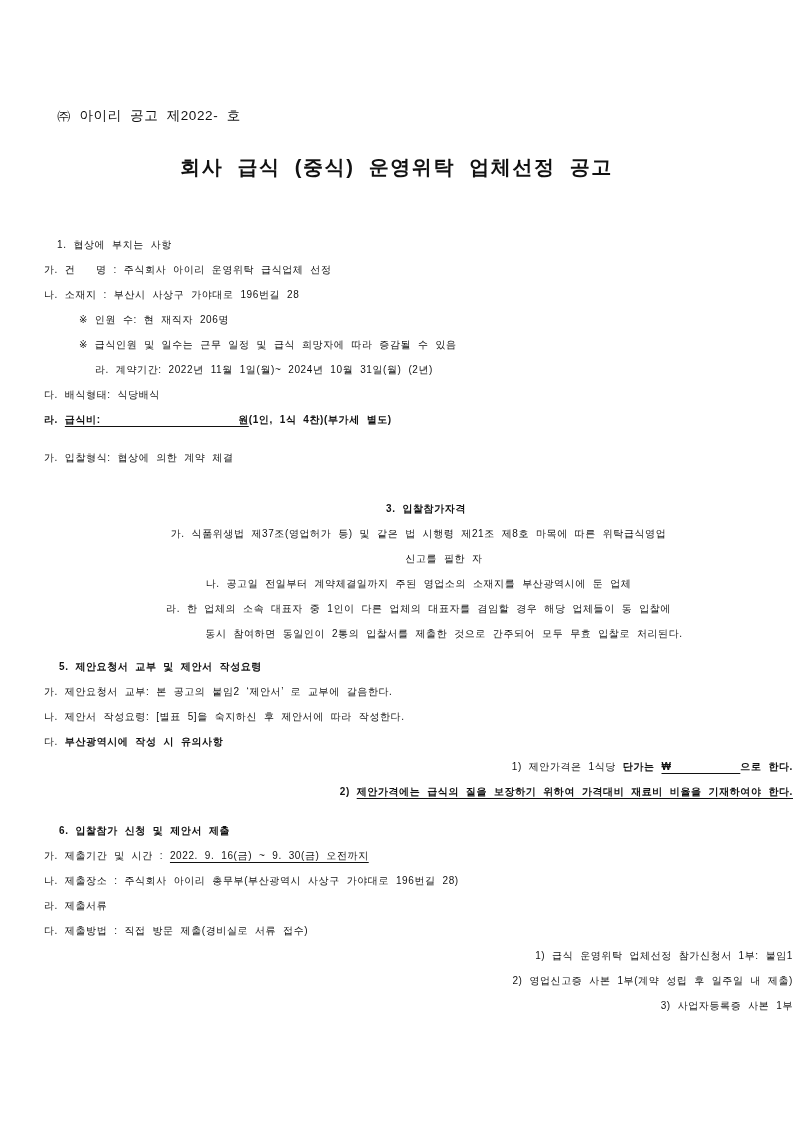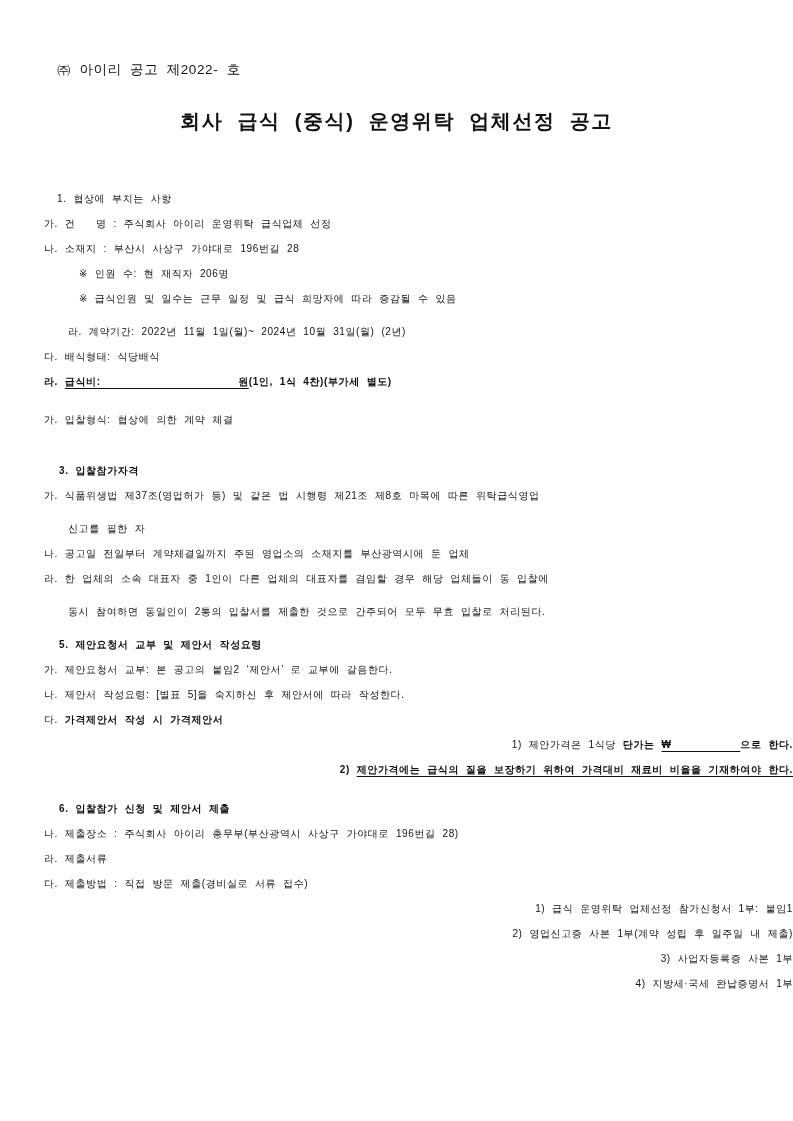--- a/index.html
+++ b/index.html
@@ -7,21 +7,21 @@
   body {
     width:793px; height:1121px;
     font-family:"Liberation Sans","DejaVu Sans",sans-serif;
     color:#111111;
     overflow:hidden;
     position:relative;
   }
   .page { width:793px; height:1121px; background:#ffffff; }
 
   .doc-number {
-    margin-top:60px;
+    margin-top:106px;
     padding-left:57px;
     font-size:13.5px; line-height:20px;
     letter-spacing:0.6px; word-spacing:4px;
   }
   .title {
     margin-top:26px;
     text-align:center;
     font-size:20px; font-weight:bold; line-height:30px;
     letter-spacing:1.6px; word-spacing:7px;
   }
@@ -29,25 +29,25 @@
   .sec .line {
     font-size:10px; line-height:25px;
     letter-spacing:0.6px; word-spacing:3.5px;
     white-space:pre-wrap;
   }
   .heading { padding-left:59px; font-weight:bold; font-size:14.5px; letter-spacing:0.8px; }
   .plainhead { padding-left:57px; }
   .ind1 { padding-left:44px; }
   .ind1b { padding-left:74px;text-align:right; }
   .ind2 { padding-left:79px; }
-  .ind3 { padding-left:68px;margin-top:8px; }
+  .ind3 { padding-left:95px; }
 
   .sec1 { margin-top:50px; }
   .sec2 { margin-top:13px; }
-  .sec3 { margin-top:26px; }
+  .sec3 { margin-top:26px;text-align:center; }
   .sec5 { margin-top:8px; }
   .sec6 { margin-top:14px; }
 
   .bold { font-weight:bold; }
   .big  { font-size:14px; }
   .ul   { text-decoration:underline; text-underline-offset:3px; }
 </style>
 </head>
 <body>
 
@@ -78,29 +78,29 @@
     <div class="line ind3">신고를 필한 자</div>
     <div class="line ind1">나. 공고일 전일부터 계약체결일까지 주된 영업소의 소재지를 부산광역시에 둔 업체</div>
     <div class="line ind1">라. 한 업체의 소속 대표자 중 1인이 다른 업체의 대표자를 겸임할 경우 해당 업체들이 동 입찰에</div>
     <div class="line ind3">동시 참여하면 동일인이 2통의 입찰서를 제출한 것으로 간주되어 모두 무효 입찰로 처리된다.</div>
   </section>
 
   <section class="sec sec5">
     <div class="line heading">5. 제안요청서 교부 및 제안서 작성요령</div>
     <div class="line ind1">가. 제안요청서 교부: 본 공고의 붙임2 ‘제안서’ 로 교부에 갈음한다.</div>
     <div class="line ind1">나. 제안서 작성요령: [별표 5]을 숙지하신 후 제안서에 따라 작성한다.</div>
-    <div class="line ind1"><span>다.&nbsp;</span><span class="bold">가격제안서 작성 시 가격제안서</span></div>
+    <div class="line ind1"><span>다.&nbsp;</span><span class="bold">부산광역시에 작성 시 유의사항</span></div>
     <div class="line ind1b"><span>1) 제안가격은 1식당&nbsp;</span><span class="bold">단가는&nbsp;</span><span class="bold ul">₩&nbsp;&nbsp;&nbsp;&nbsp;&nbsp;&nbsp;&nbsp;&nbsp;&nbsp;&nbsp;</span><span class="bold">으로 한다.</span></div>
     <div class="line ind1b bold"><span>2)&nbsp;</span><span class="ul">제안가격에는 급식의 질을 보장하기 위하여 가격대비 재료비 비율을 기재하여야 한다.</span></div>
   </section>
 
   <section class="sec sec6">
     <div class="line heading">6. 입찰참가 신청 및 제안서 제출</div>
+    <div class="line ind1"><span>가. 제출기간 및 시간 :&nbsp;</span><span class="ul">2022. 9. 16(금) ~ 9. 30(금) 오전까지</span></div>
     <div class="line ind1">나. 제출장소 : 주식회사 아이리 총무부(부산광역시 사상구 가야대로 196번길 28)</div>
     <div class="line ind1">라. 제출서류</div>
     <div class="line ind1">다. 제출방법 : 직접 방문 제출(경비실로 서류 접수)</div>
     <div class="line ind1b">1) 급식 운영위탁 업체선정 참가신청서 1부: 붙임1</div>
     <div class="line ind1b">2) 영업신고증 사본 1부(계약 성립 후 일주일 내 제출)</div>
     <div class="line ind1b">3) 사업자등록증 사본 1부</div>
-    <div class="line ind1b">4) 지방세·국세 완납증명서 1부</div>
   </section>
 
 </div>
 
 </body></html>

